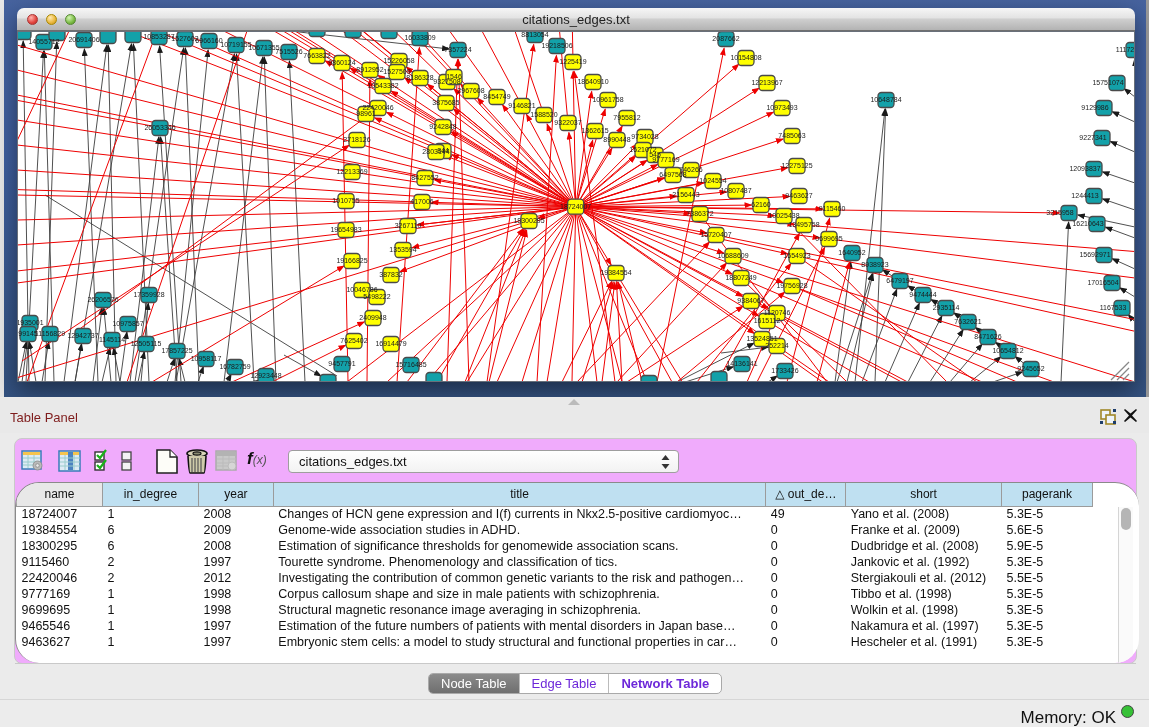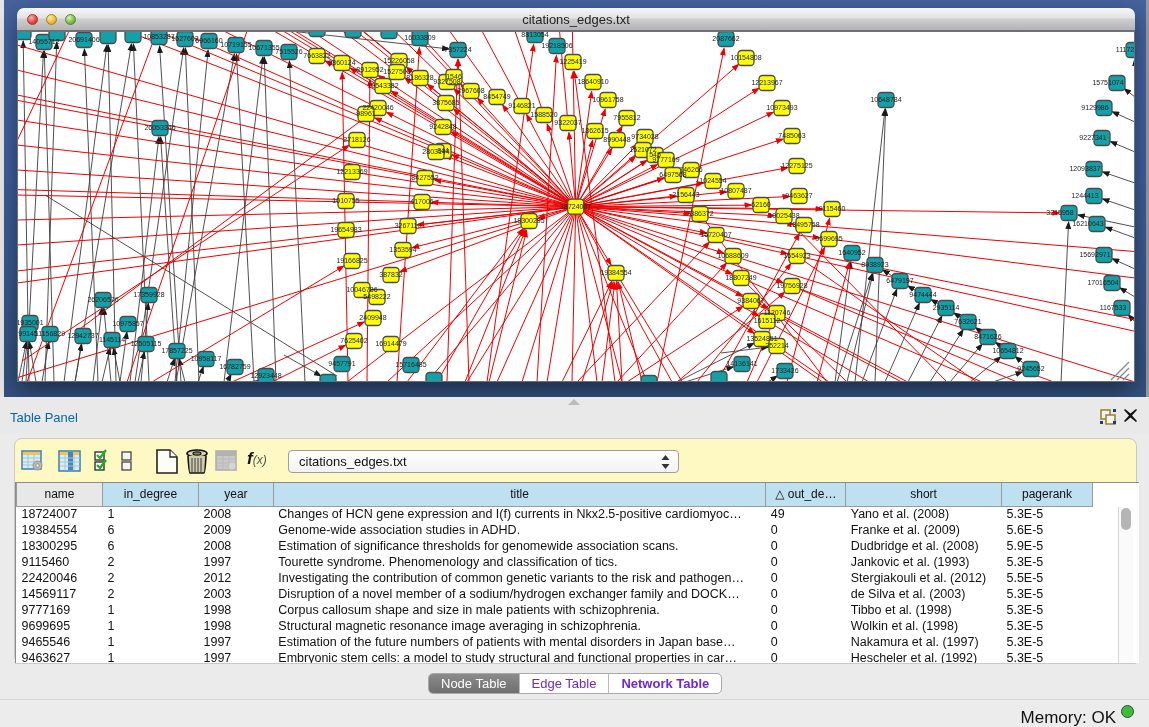--- a/index.html
+++ b/index.html
@@ -9,26 +9,26 @@
 #win { position:absolute; left:17px; top:8px; width:1118px; height:374px; border-radius:7px 7px 0 0;
   box-shadow:0 8px 22px rgba(0,0,0,0.45); }
 #titlebar { position:relative; height:23px; border-radius:7px 7px 0 0;
   background:linear-gradient(180deg,#f6f6f6 0%,#e3e3e3 45%,#cfcfcf 50%,#b3b3b3 100%);
   border-bottom:1px solid #6f6f6f; }
 #title { position:absolute; left:0; right:0; top:4px; text-align:center; font-size:13px; color:#222; }
 .tl { position:absolute; top:6px; width:11px; height:11px; border-radius:50%; }
 #net { display:block; background:#fff; }
 #panel { position:absolute; left:0; top:397px; width:1149px; height:330px; background:#ebebeb; }
 #phead { position:absolute; left:0; top:1px; width:1149px; height:35px; background:#e9e9e9; }
-#phead .t { position:absolute; left:10px; top:12px; font-size:13px; color:#0369a1; }
-#inner { position:absolute; left:14px; top:41px; width:1123px; height:226px; background:#fef9c3;
+#phead .t { position:absolute; left:10px; top:12px; font-size:13px; color:#7f1d1d; }
+#inner { position:absolute; left:14px; top:41px; width:1123px; height:226px; background:#f0abfc;
   border:1px solid #c9c9c9; border-radius:8px; }
 #combo { position:absolute; left:273px; top:11px; width:391px; height:23px; background:linear-gradient(180deg,#ffffff,#f2f2f2);
   border:1px solid #9e9e9e; border-radius:4px; font-size:13px; color:#111; line-height:21px; padding-left:10px; }
-#tblwrap { position:absolute; left:0px; top:43px; width:1124px; height:181px; background:#fff; overflow:hidden; border-top:1px solid #8a8a8a; border-left:1px solid #8a8a8a;}
+#tblwrap { position:absolute; left:0px; top:43px; width:1124px; height:181px; background:#fff; overflow:hidden; border-top:1px solid #8a8a8a; border-left:1px solid #8a8a8a;border-radius:24px;}
 table { border-collapse:collapse; table-layout:fixed; width:1077px; font-size:12px; }
 th { height:23px; background:#bfe0f1; border:1px solid #9b9b9b; border-top:none; font-weight:normal; font-size:12px; color:#111; }
 th.c1 { background:#e8e8e8; }
 td { height:16px; padding:0 0 0 5px; color:#111; white-space:nowrap; overflow:hidden; font-size:12.5px; }
 .c1 { width:85px; } .c2 { width:95px; } .c3 { width:74px; } .c4 { width:487px; }
 .c5 { width:79px;margin-top:36px; } .c6 { width:154px; } .c7 { width:90px; }
 td.c6 { text-align:left; }
 #vsb { position:absolute; right:6px; top:24px; width:15px; height:157px; background:#fafafa; border-left:1px solid #d5d5d5; }
 #vsb .thumb { position:absolute; left:2px; top:1px; width:10px; height:22px; background:#b5b5b5; border-radius:6px; }
 #tabs { position:absolute; left:428px; top:276px; height:21px; display:flex; border:1px solid #a9a9a9; border-radius:5px; overflow:hidden; background:#fff; }
@@ -681,42 +681,33 @@
                 <td class="c5">0</td>
                 <td class="c6">Dudbridge et al. (2008)</td>
                 <td class="c7">5.9E-5</td>
               </tr>
 <tr>
                 <td class="c1">9115460</td>
                 <td class="c2">2</td>
                 <td class="c3">1997</td>
                 <td class="c4">Tourette syndrome. Phenomenology and classification of tics.</td>
                 <td class="c5">0</td>
-                <td class="c6">Jankovic et al. (1993)</td>
+                <td class="c6">Jankovic et al. (1992)</td>
                 <td class="c7">5.3E-5</td>
               </tr>
 <tr>
                 <td class="c1">22420046</td>
                 <td class="c2">2</td>
                 <td class="c3">2012</td>
                 <td class="c4">Investigating the contribution of common genetic variants to the risk and pathogen…</td>
                 <td class="c5">0</td>
                 <td class="c6">Stergiakouli et al. (2012)</td>
                 <td class="c7">5.5E-5</td>
               </tr>
 <tr>
-                <td class="c1">14569117</td>
-                <td class="c2">2</td>
-                <td class="c3">2003</td>
-                <td class="c4">Disruption of a novel member of a sodium/hydrogen exchanger family and DOCK…</td>
-                <td class="c5">0</td>
-                <td class="c6">de Silva et al. (2003)</td>
-                <td class="c7">5.3E-5</td>
-              </tr>
-<tr>
                 <td class="c1">9777169</td>
                 <td class="c2">1</td>
                 <td class="c3">1998</td>
                 <td class="c4">Corpus callosum shape and size in male patients with schizophrenia.</td>
                 <td class="c5">0</td>
                 <td class="c6">Tibbo et al. (1998)</td>
                 <td class="c7">5.3E-5</td>
               </tr>
 <tr>
                 <td class="c1">9699695</td>
@@ -735,21 +726,21 @@
                 <td class="c5">0</td>
                 <td class="c6">Nakamura et al. (1997)</td>
                 <td class="c7">5.3E-5</td>
               </tr>
 <tr>
                 <td class="c1">9463627</td>
                 <td class="c2">1</td>
                 <td class="c3">1997</td>
                 <td class="c4">Embryonic stem cells: a model to study structural and functional properties in car…</td>
                 <td class="c5">0</td>
-                <td class="c6">Hescheler et al. (1992)</td>
+                <td class="c6">Hescheler et al. (1991)</td>
                 <td class="c7">5.3E-5</td>
               </tr>
         </tbody>
           </table>
         <div id="vsb">
             <div class="thumb"></div>
           </div>
       </div>
       <div style="position:absolute;left:0;top:224px;width:1121px;height:1px;background:#c9c9c9;"></div>
     </div>

